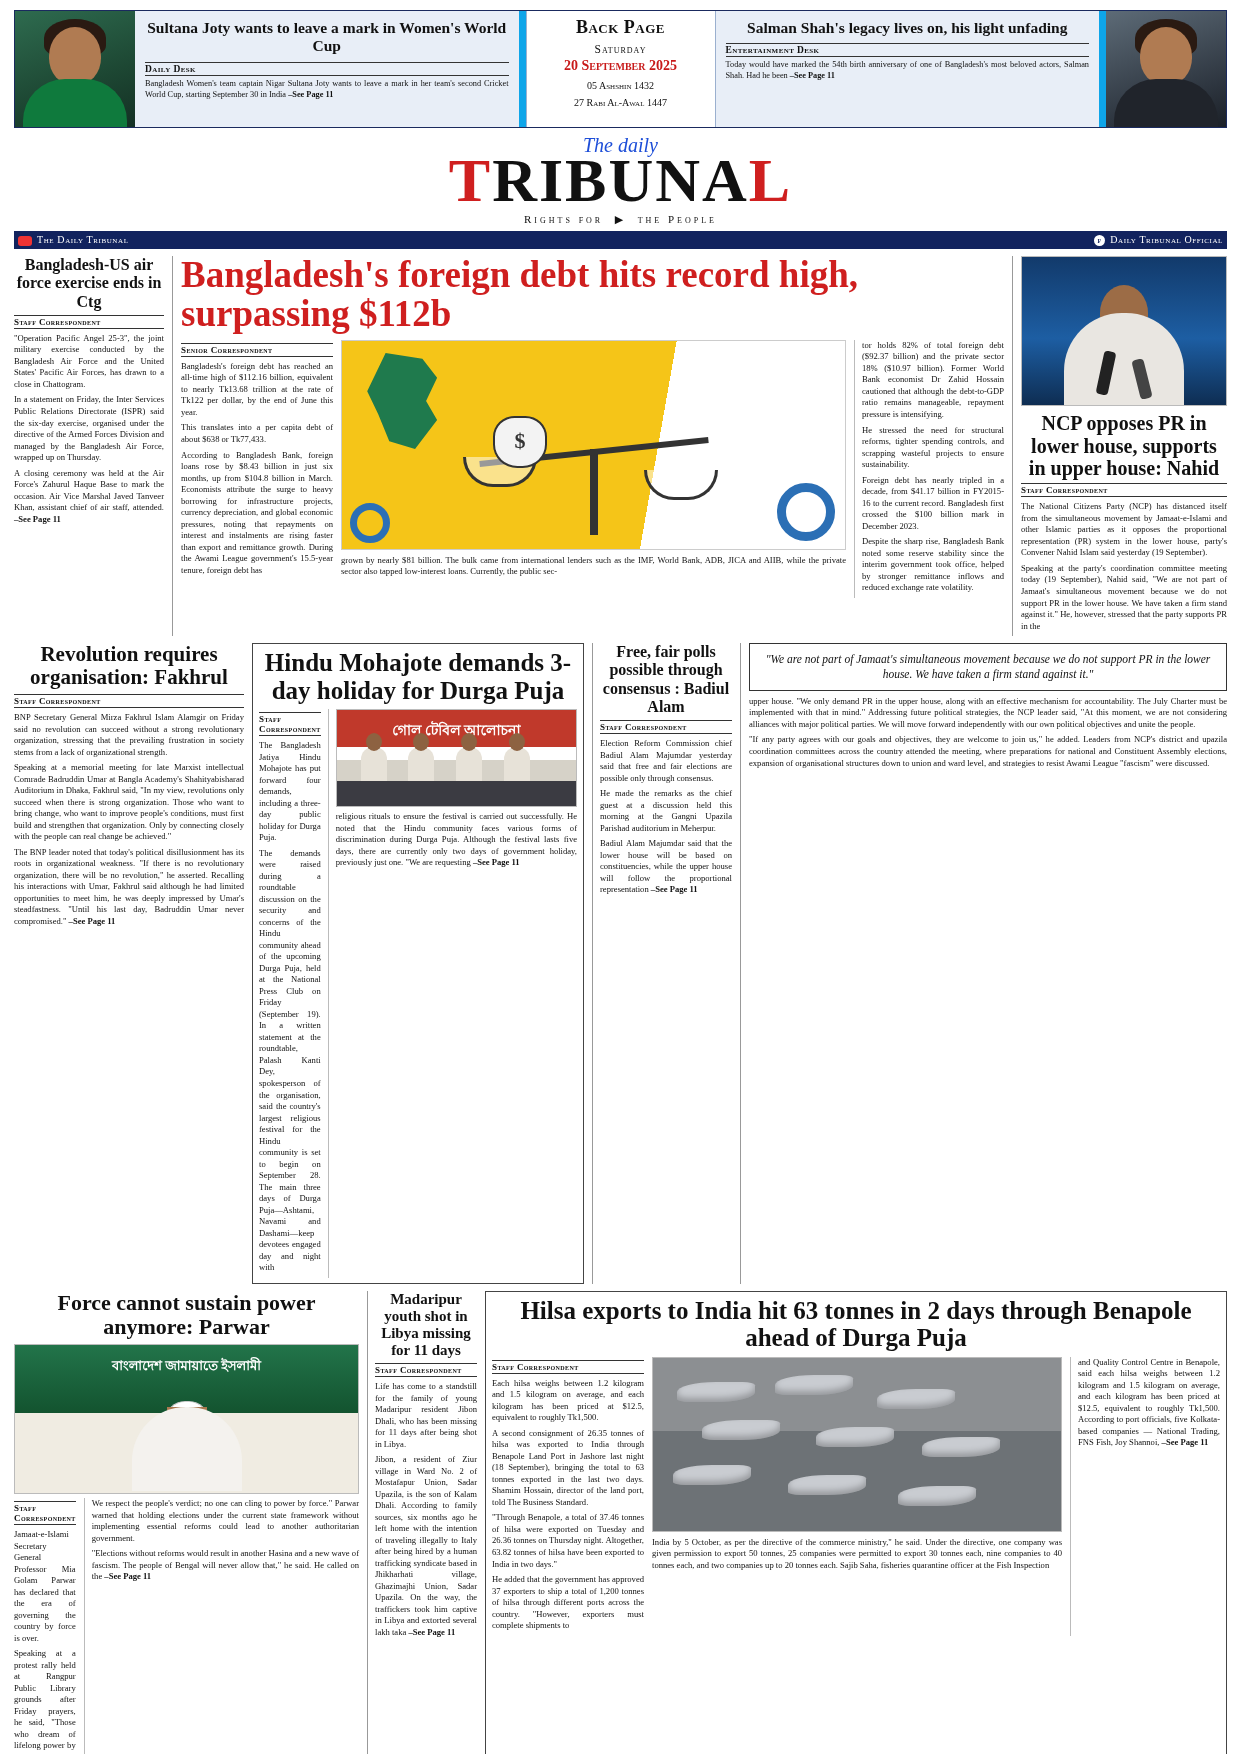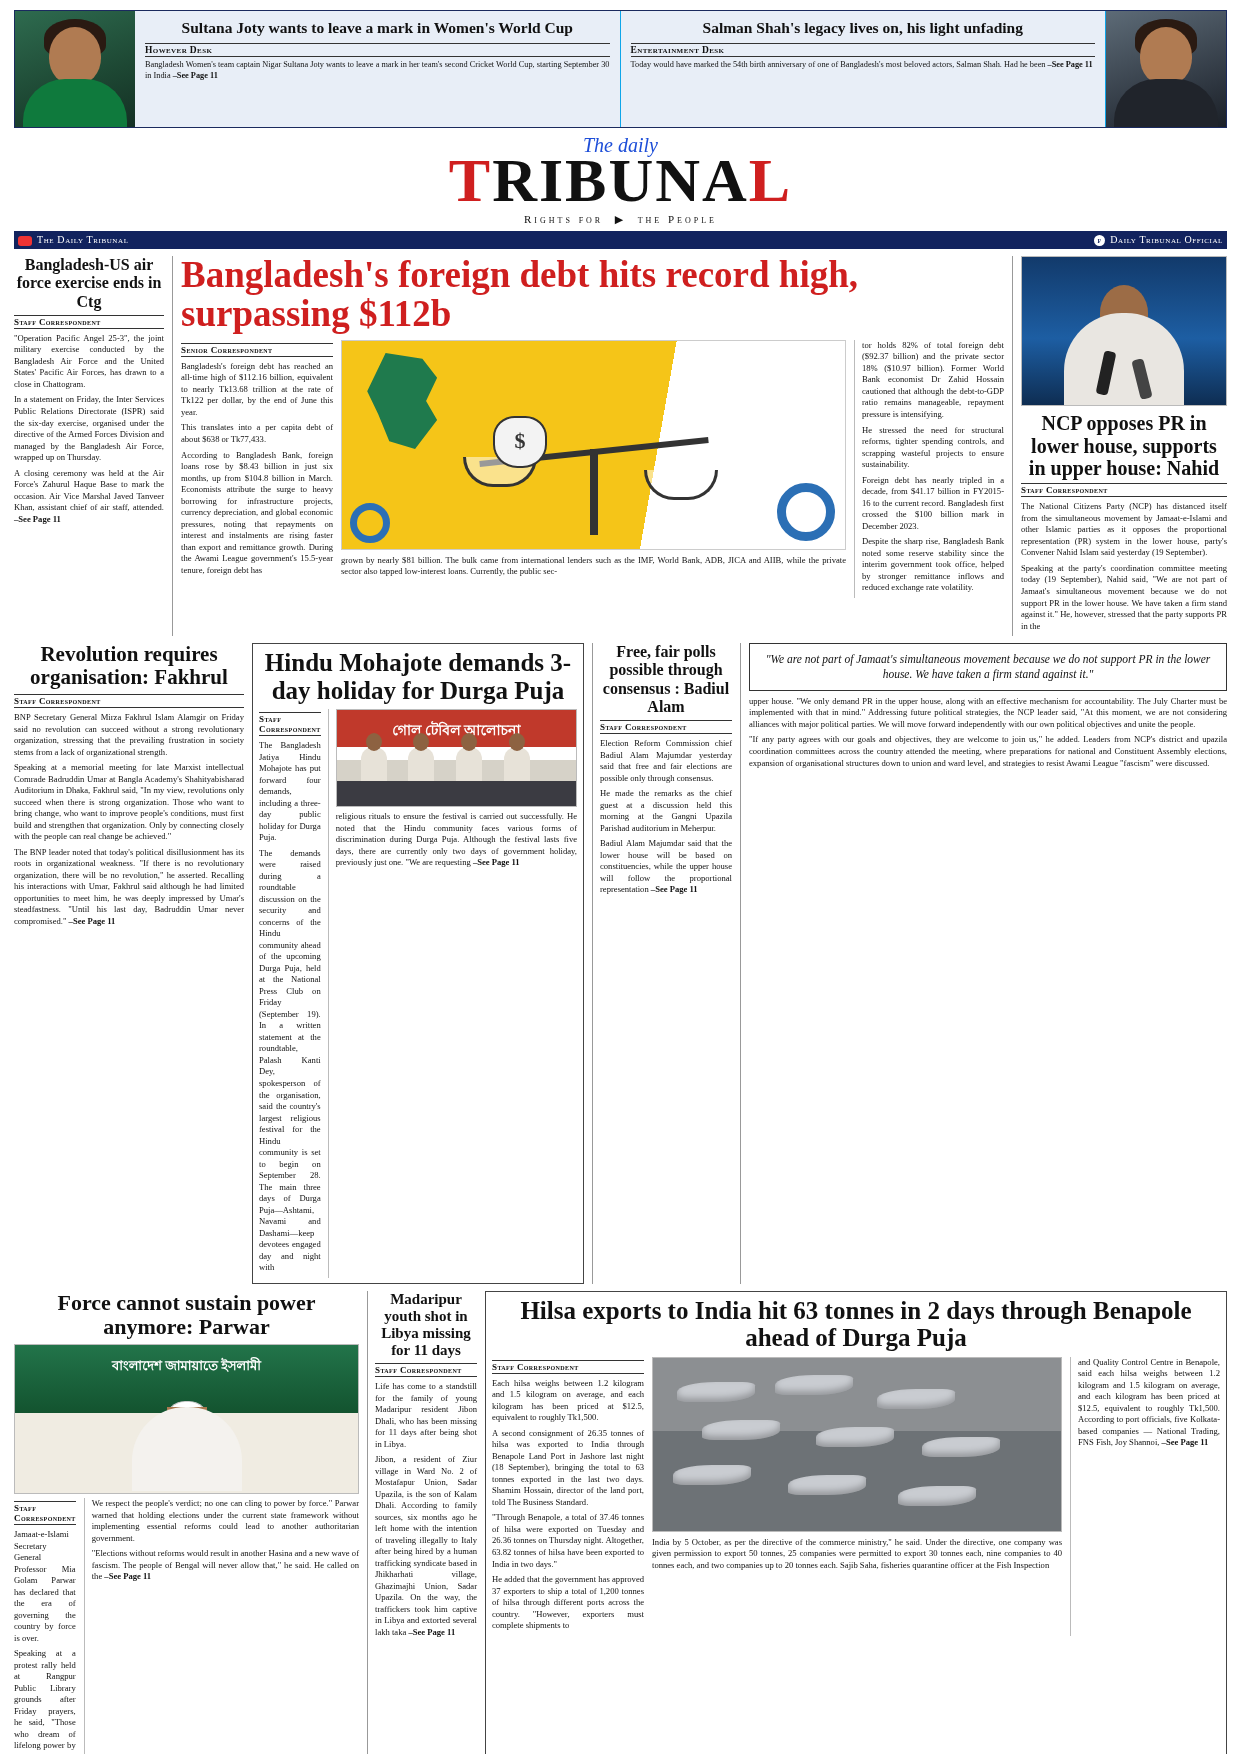--- a/index.html
+++ b/index.html
@@ -48,21 +48,21 @@
   }
   .photo .body {
     position:absolute; left:50%; bottom:0; transform:translateX(-50%);
     width:104px; height:48px; border-radius:42px 42px 0 0;
     background:#0f7a3d;
   }
   .photo.right .body { background:#20242b; }
   .topstrip .teaser {
     flex: 1 1 0;
     padding: 6px 10px;
-    border-right: 1px solid #0ea5e9;
+    border-right: 7px solid #0ea5e9;
     min-width: 0;
   }
   .teaser h3 {
     margin: 2px 0 6px;
     font-size: 15.5px;
     line-height: 1.18;
     text-align: center;
     font-weight: 700;
   }
   .deskline {
@@ -352,22 +352,29 @@
 <div class="page">
 
   <div class="topstrip">
     <div class="photo">
       <div class="hair"></div>
       <div class="head"></div>
       <div class="body"></div>
     </div>
     <div class="teaser">
       <h3>Sultana Joty wants to leave a mark in Women's World Cup</h3>
-      <div class="deskline">However Desk</div>
+      <div class="deskline">Daily Desk</div>
       <p><span>Bangladesh Women's team captain Nigar Sultana Joty wants to leave a mark in her team's second Cricket World Cup, starting September 30 in India</span> <span class="seepage">–See Page 11</span></p>
+    </div>
+    <div class="datebox">
+      <div class="bp">Back Page</div>
+      <div class="day">Saturday</div>
+      <div class="date">20 September 2025</div>
+      <div class="sub">05 Ashshin 1432</div>
+      <div class="sub">27 Rabi Al-Awal 1447</div>
     </div>
     <div class="teaser">
       <h3>Salman Shah's legacy lives on, his light unfading</h3>
       <div class="deskline">Entertainment Desk</div>
       <p><span>Today would have marked the 54th birth anniversary of one of Bangladesh's most beloved actors, Salman Shah. Had he been</span> <span class="seepage">–See Page 11</span></p>
     </div>
     <div class="photo right">
       <div class="hair"></div>
       <div class="head"></div>
       <div class="body"></div>

